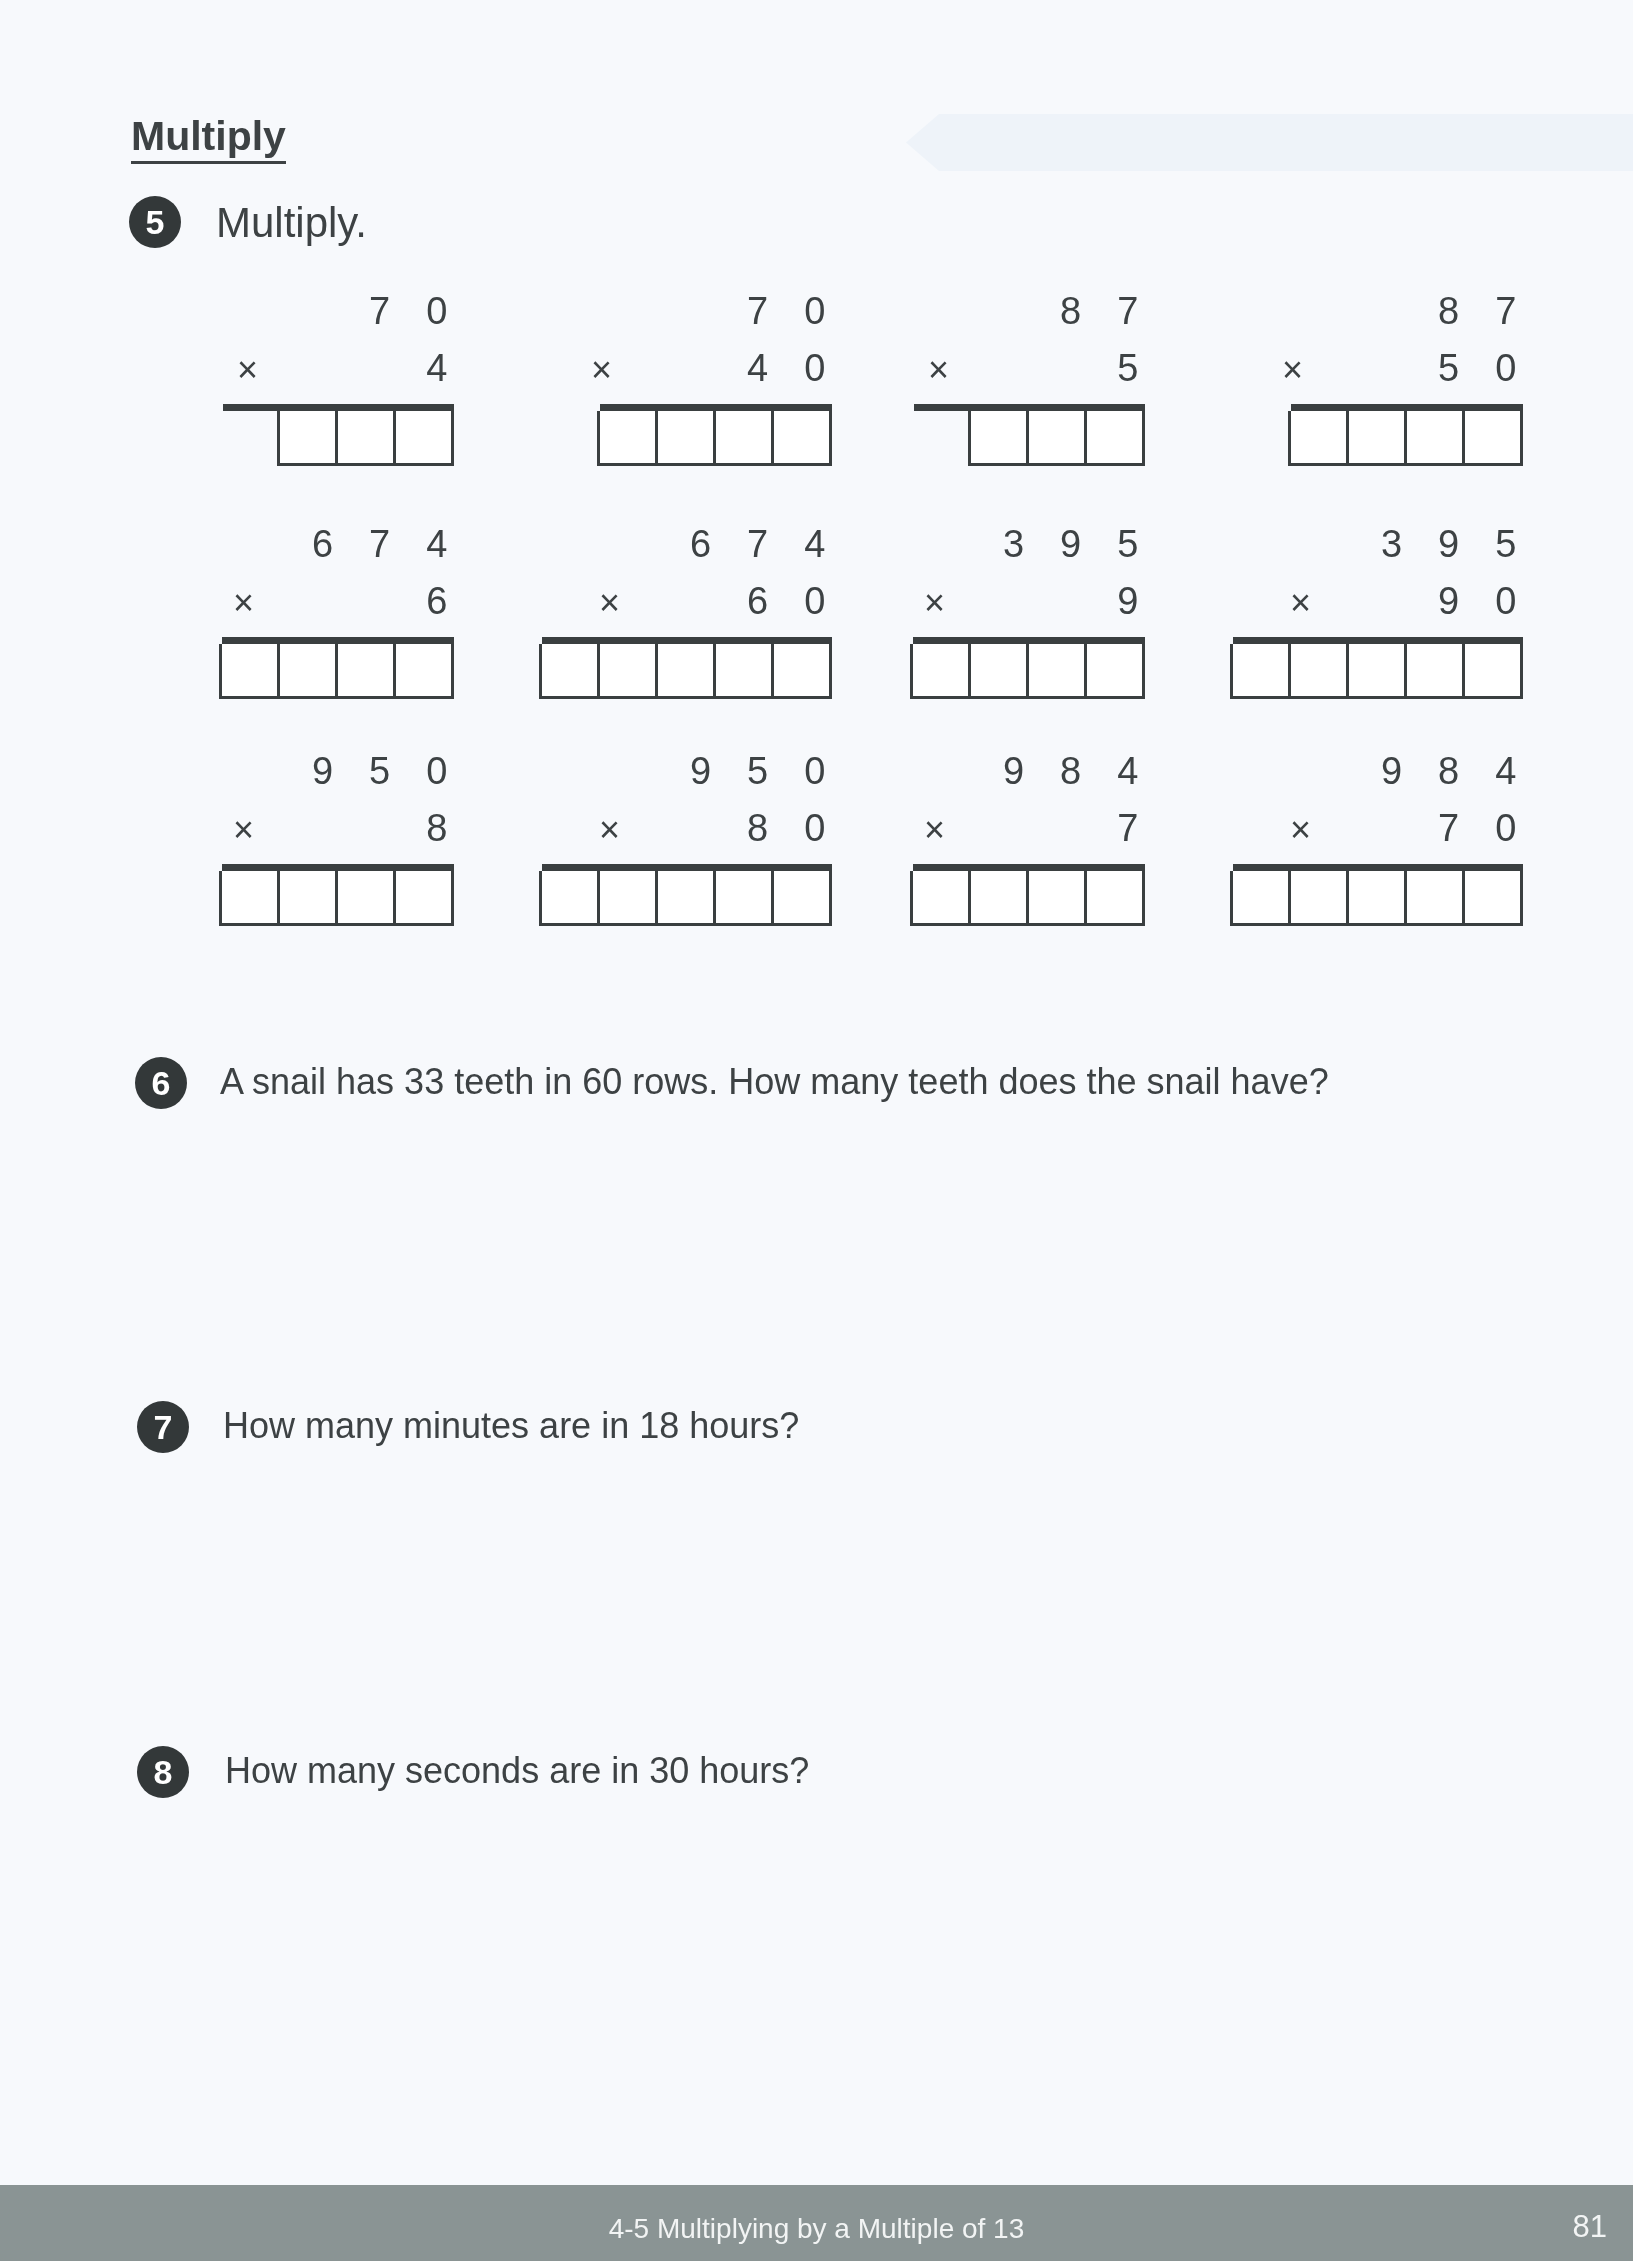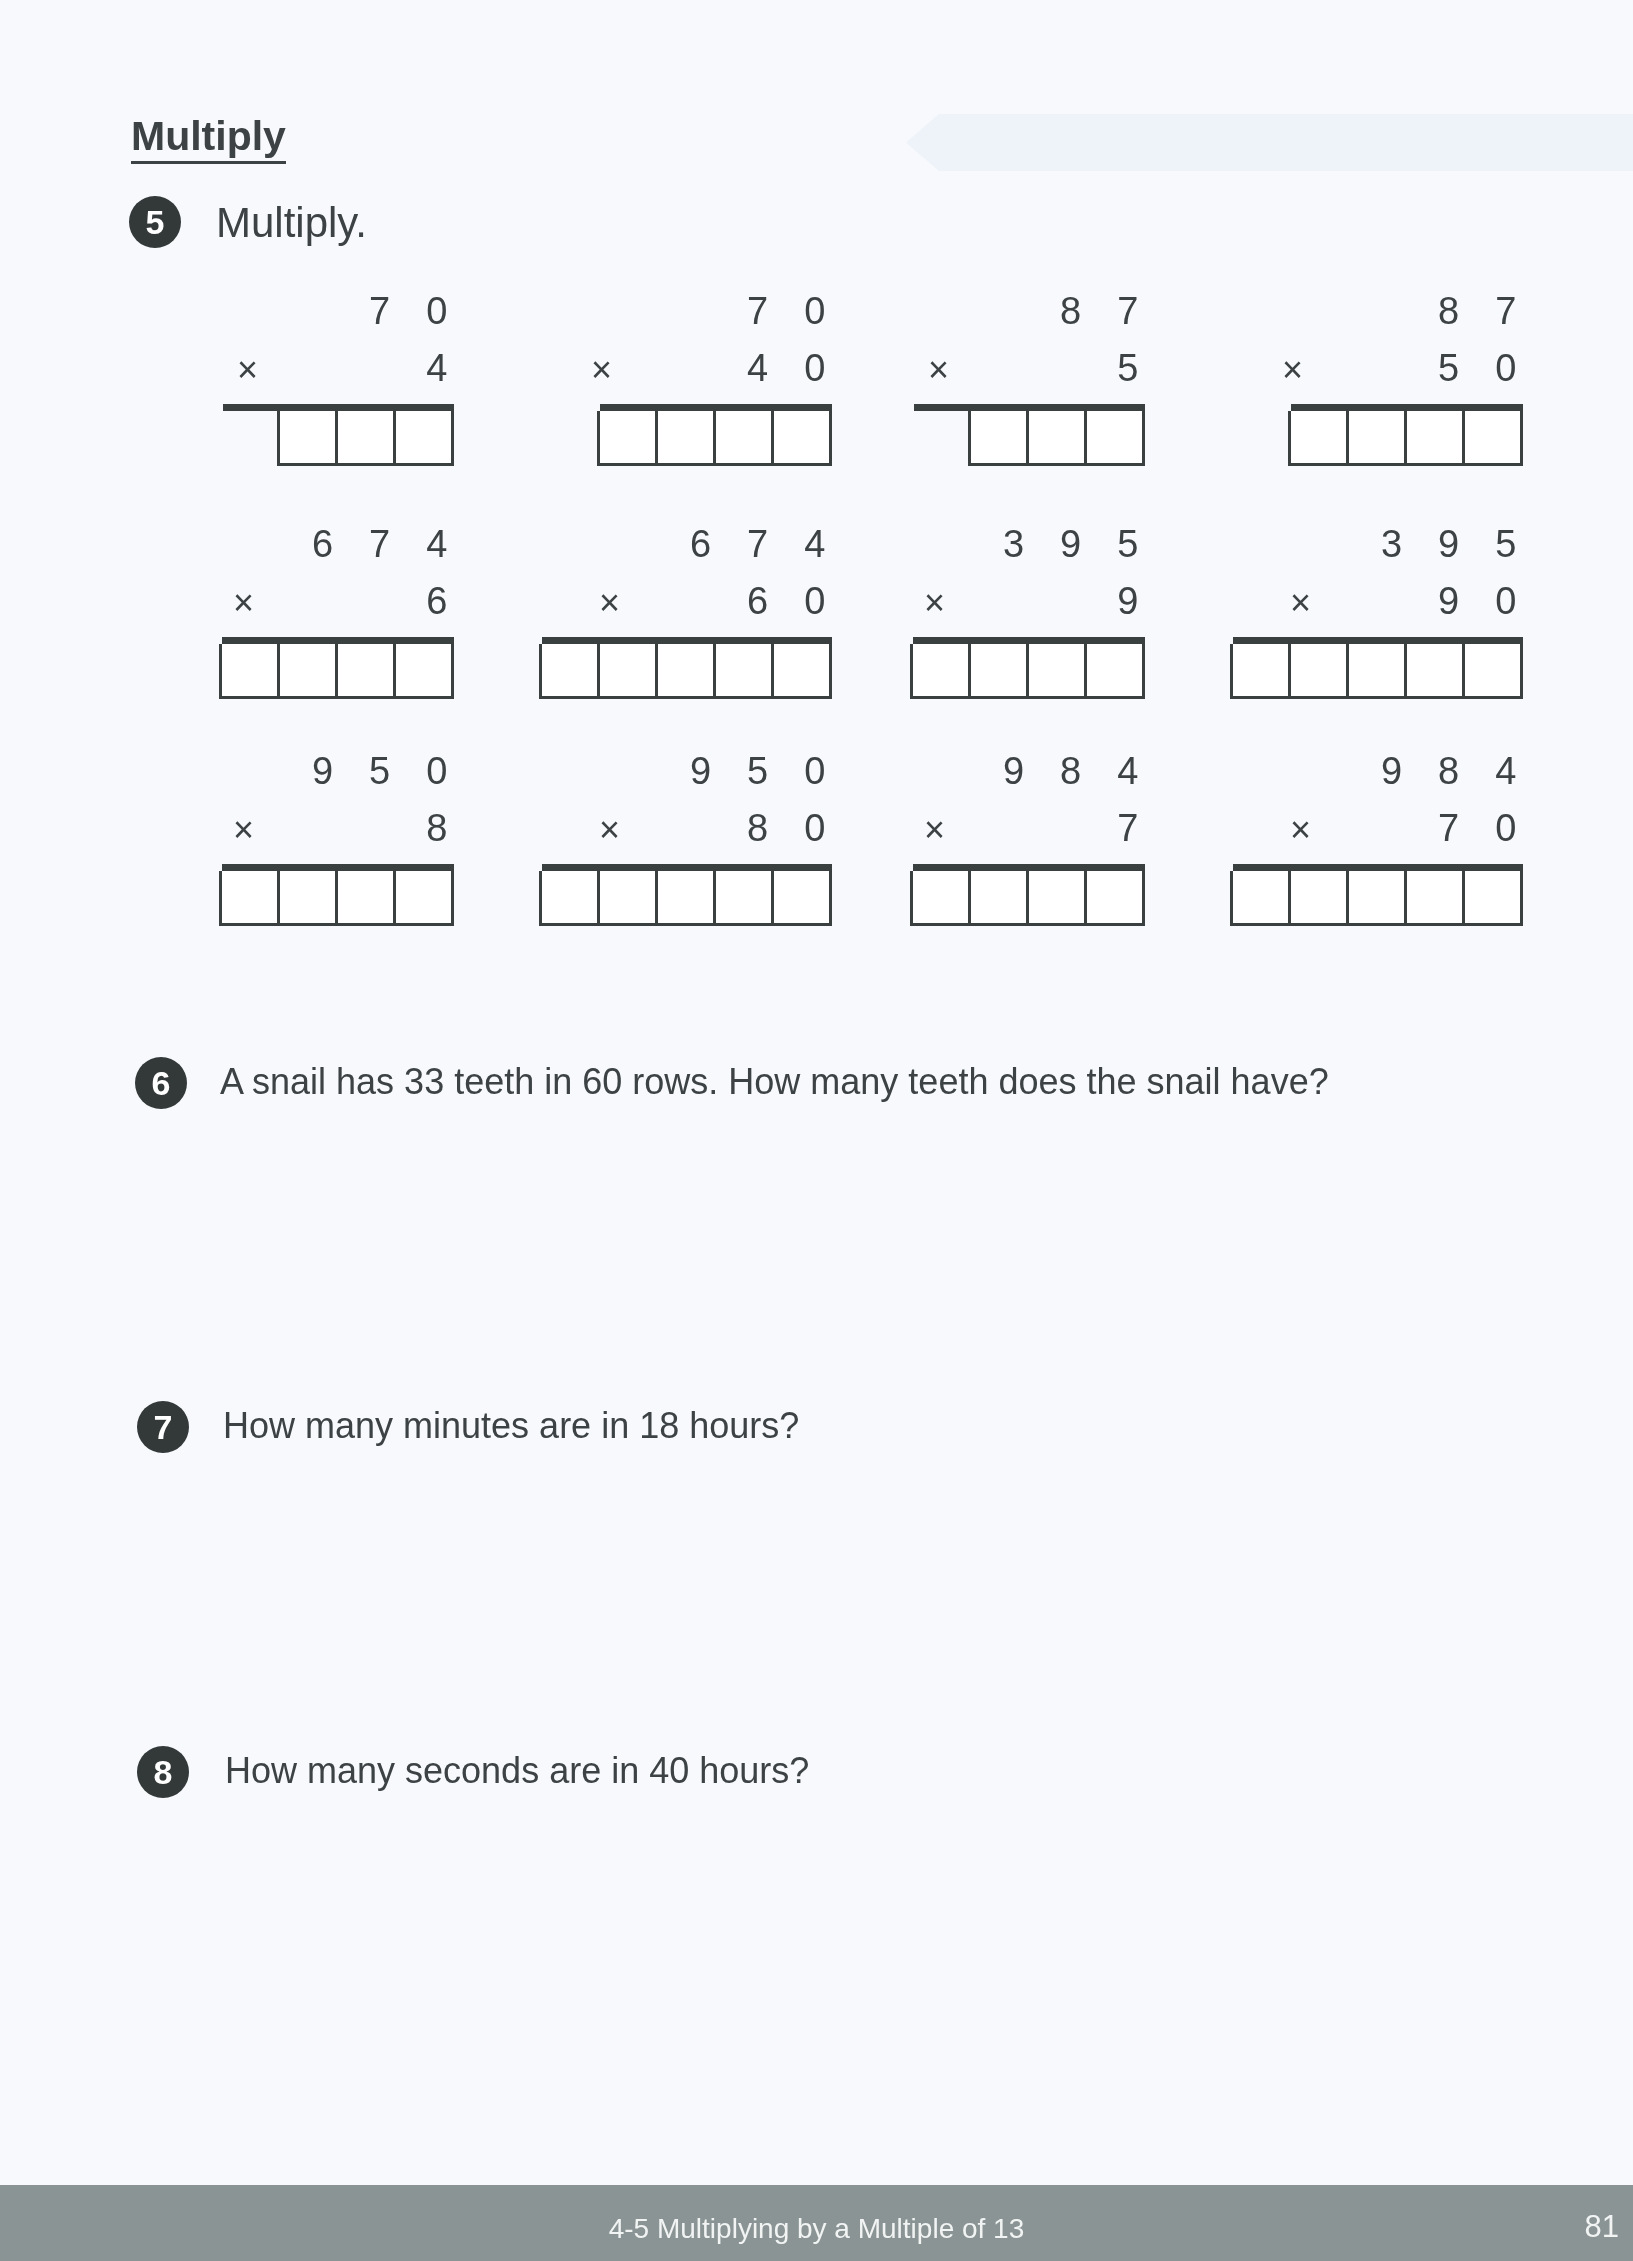--- a/index.html
+++ b/index.html
@@ -42,21 +42,21 @@
   .prob .cell:last-child { border-right: none; }
   .footer {
     position: absolute; left: 0; top: 2185px; width: 1633px; height: 76px;
     background: #8a9494;
   }
   .footer-title {
     position: absolute; left: 0; width: 1633px; top: 2213px; text-align: center;
     color: #f2f4f4; font-size: 28px;
   }
   .footer-page {
-    position: absolute; right: 14px; top: 2209px; color: #f2f4f4; font-size: 31px;
+    position: absolute; right: 26px; top: 2209px; color: #f2f4f4; font-size: 31px;
   }
 </style>
 </head>
 <body>
 
 <div class="ghost-banner"></div>
 
 <div class="section-title">Multiply</div>
 
 <div class="q-badge" style="left:129px;top:196px">5</div>
@@ -237,18 +237,18 @@
     </div>
   </div>
 
 <div class="q-badge" style="left:135px;top:1057px">6</div>
 <div class="q-text" style="left:220px;top:1057px">A snail has 33 teeth in 60 rows. How many teeth does the snail have?</div>
 
 <div class="q-badge" style="left:137px;top:1401px">7</div>
 <div class="q-text" style="left:223px;top:1401px">How many minutes are in 18 hours?</div>
 
 <div class="q-badge" style="left:137px;top:1746px">8</div>
-<div class="q-text" style="left:225px;top:1746px">How many seconds are in 40 hours?</div>
+<div class="q-text" style="left:225px;top:1746px">How many seconds are in 30 hours?</div>
 
 <div class="footer"></div>
 <div class="footer-title">4-5  Multiplying by a Multiple of 13</div>
 <div class="footer-page">81</div>
 
 
 </body></html>

